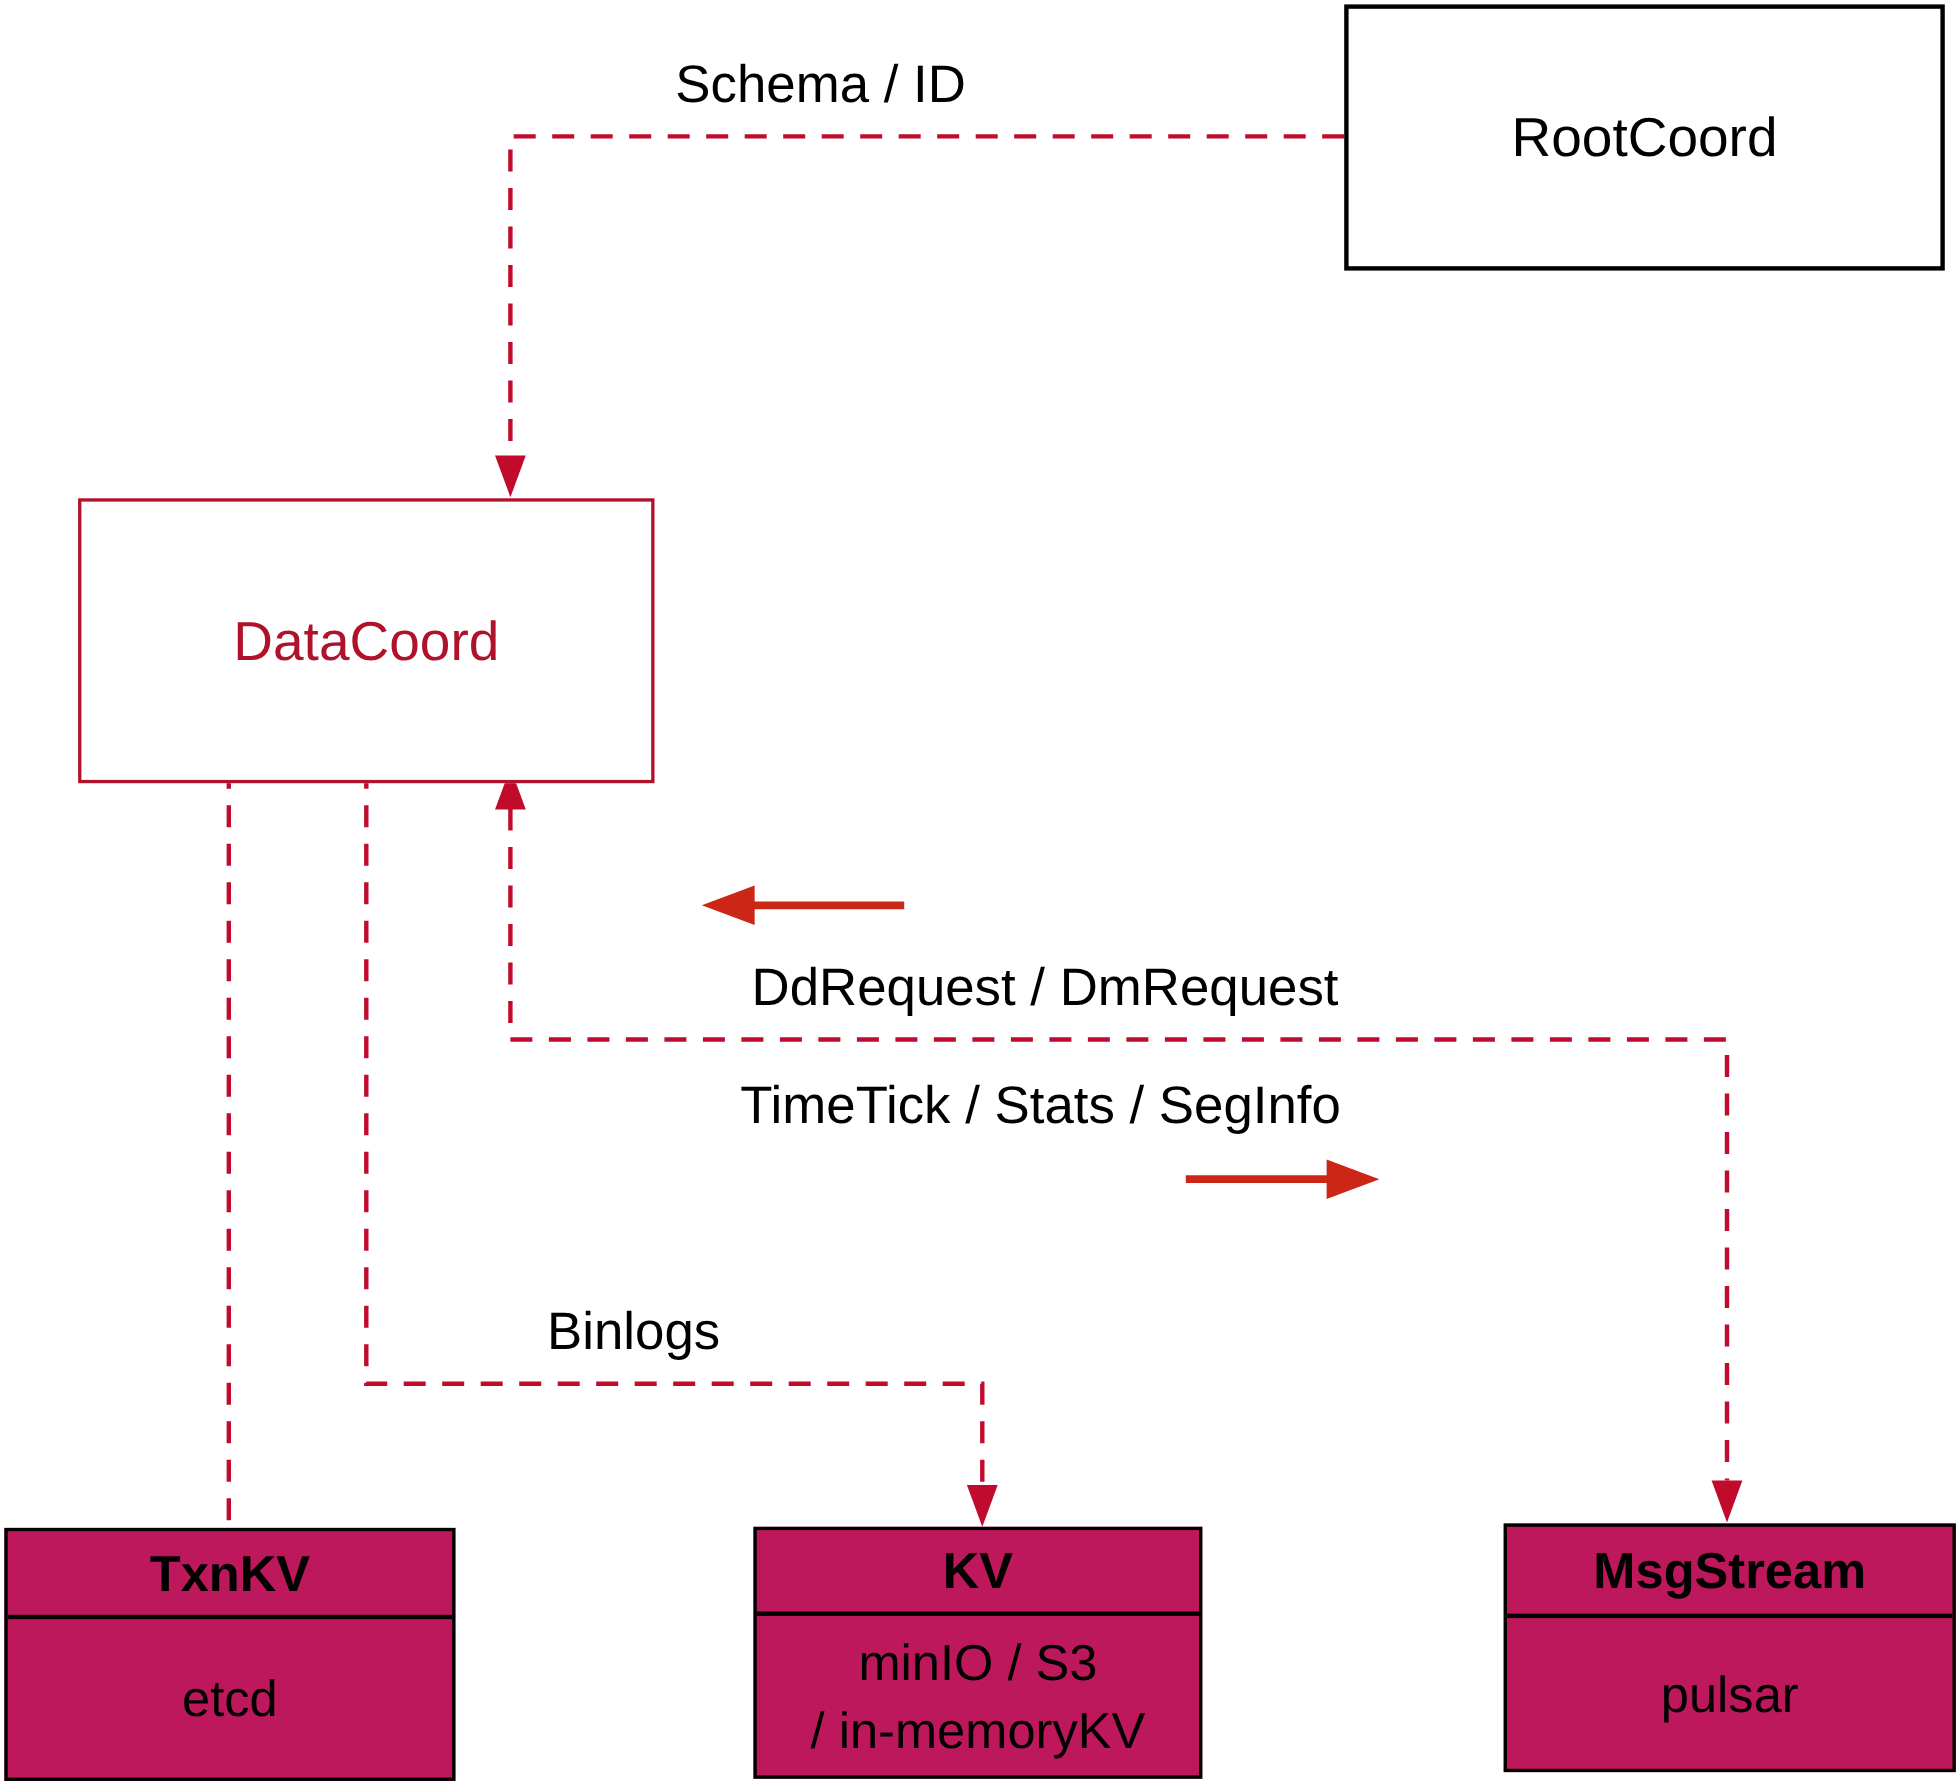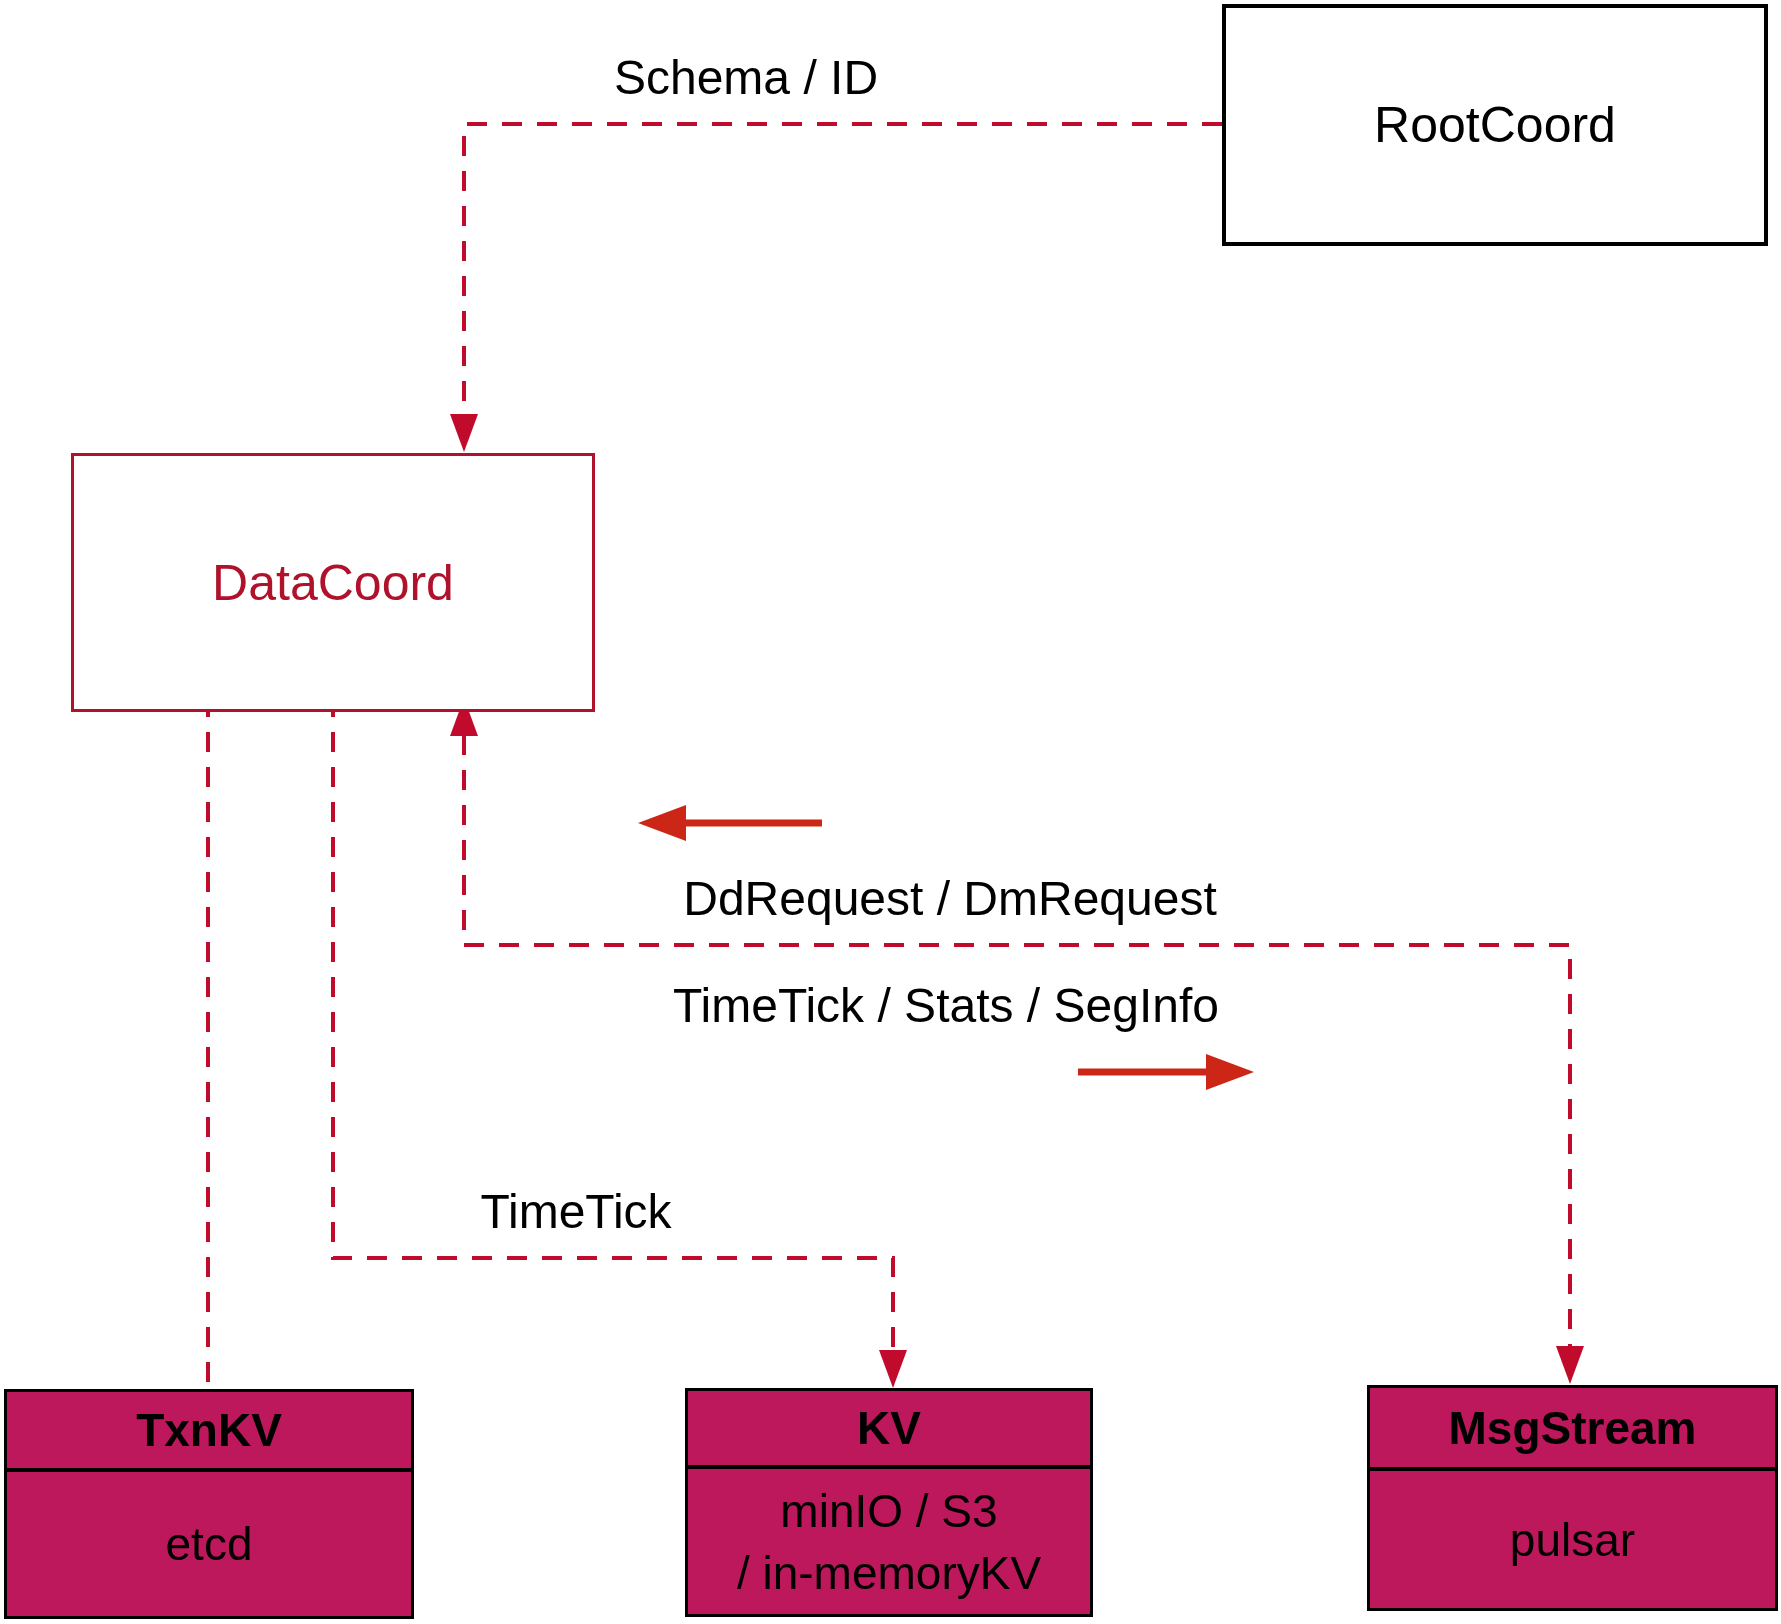--- a/index.html
+++ b/index.html
@@ -163,15 +163,15 @@
   <div class="tnode" style="left:1367px; top:1385px; width:411px; height:226px;">
     <div class="thead" style="height:79px;">MsgStream</div>
     <div class="tbody">
       <span>pulsar</span>
     </div>
   </div>
 
   <div class="elabel" style="left:950px; top:898px;">DdRequest / DmRequest</div>
   <div class="elabel" style="left:746px; top:77px;">Schema / ID</div>
   <div class="elabel" style="left:946px; top:1005px;">TimeTick / Stats / SegInfo</div>
-  <div class="elabel" style="left:576px; top:1211px;">TimeTick</div>
+  <div class="elabel" style="left:576px; top:1211px;">Binlogs</div>
 
 </div>
 
 </body></html>

